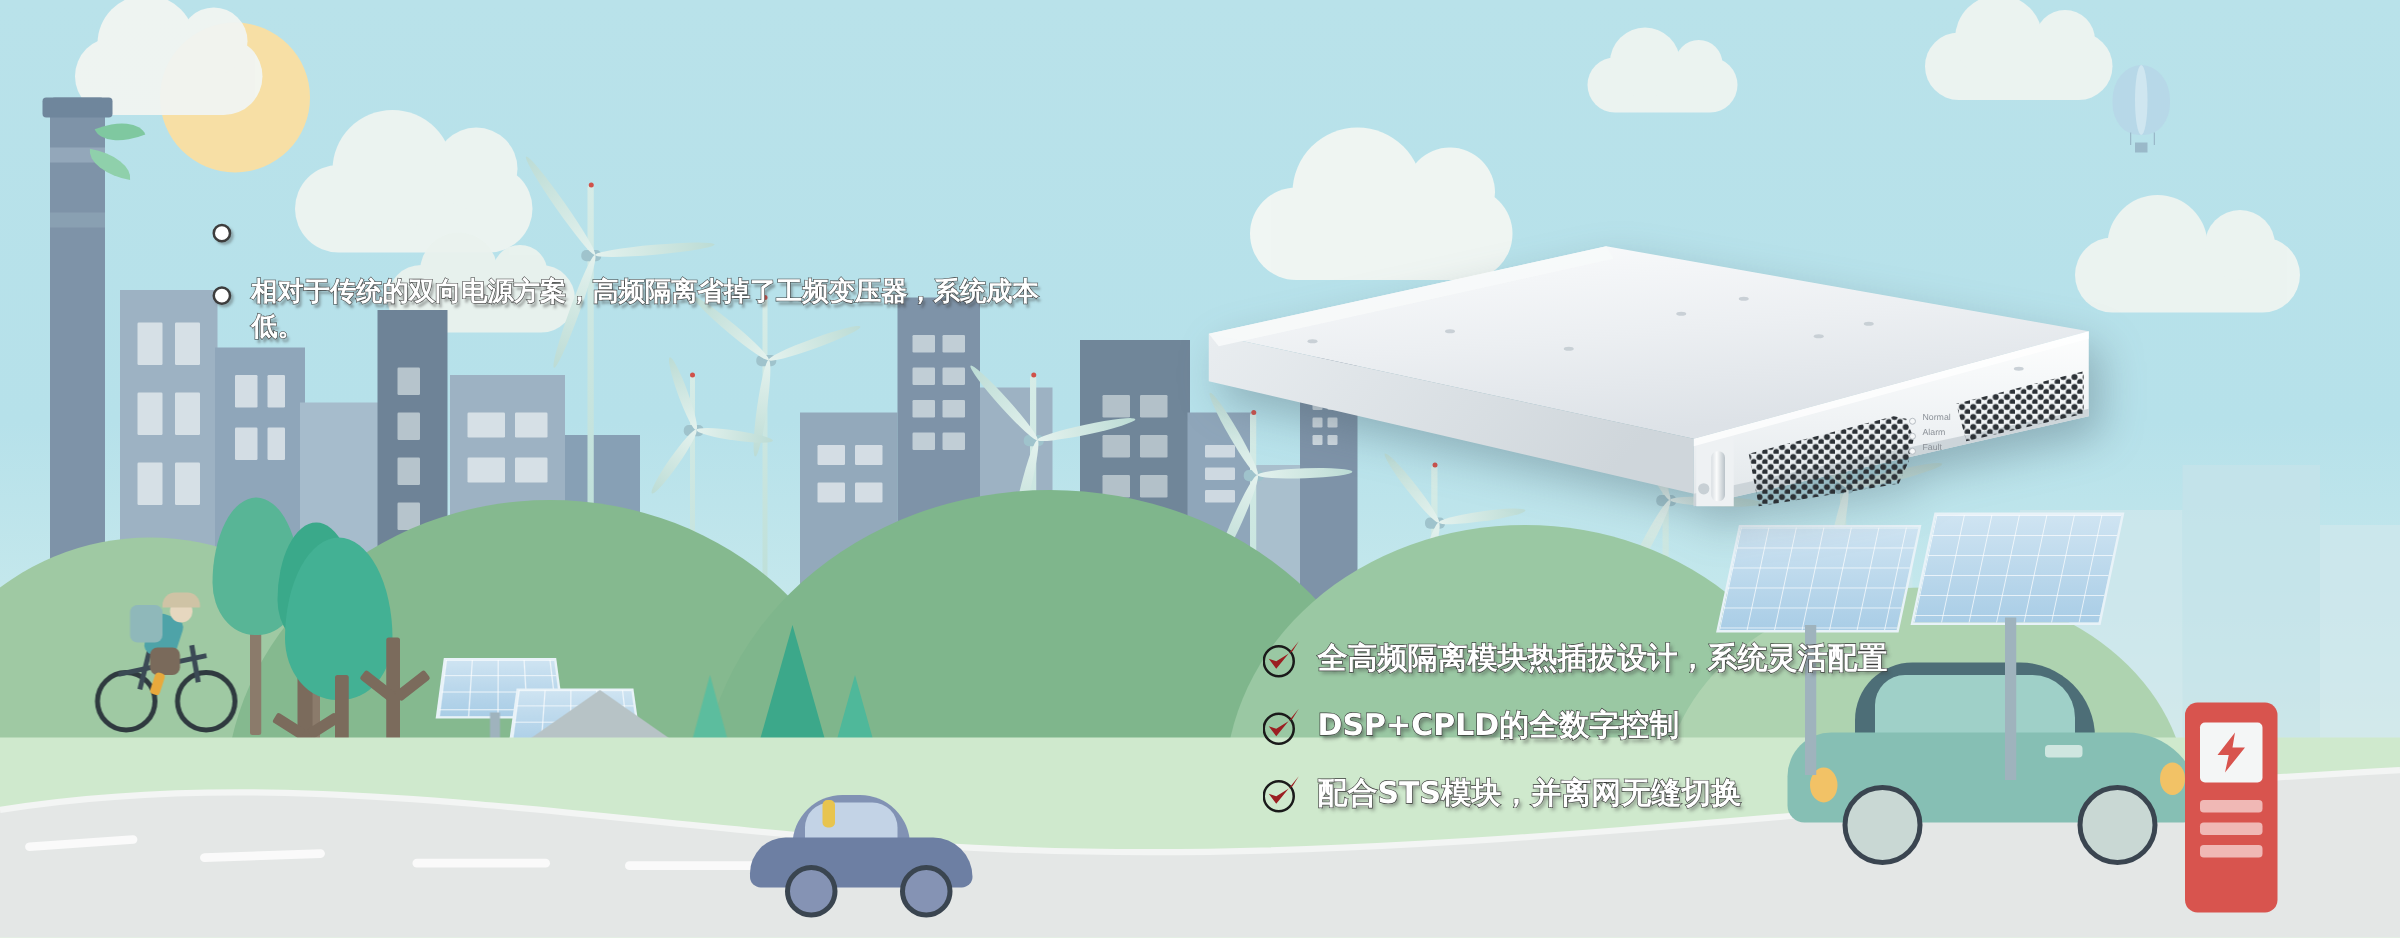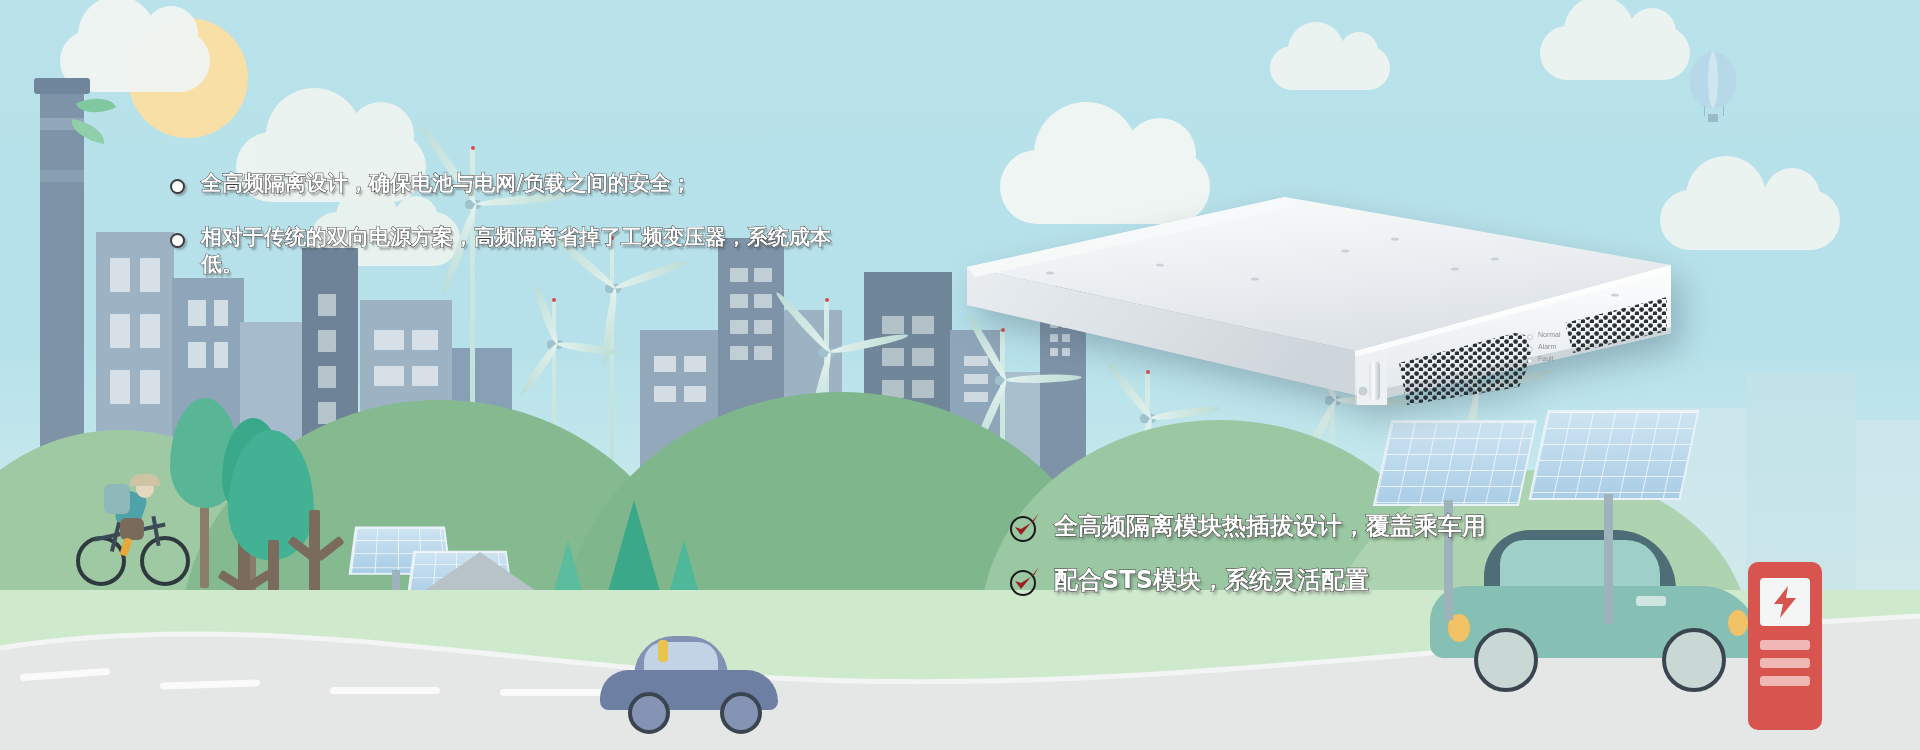--- a/index.html
+++ b/index.html
@@ -562,42 +562,50 @@
 
     <span class="led-label" style="left:583px;top:176px;">Normal</span>
     <span class="led-label" style="left:583px;top:188px;">Alarm</span>
     <span class="led-label" style="left:583px;top:200px;">Fault</span>
   </div>
 
 
   <div class="features">
     <div class="feature">
       <span class="feat-dot"></span>
-      <span class="feat-text">全高频隔离设计，确保电池与电网/负载之间的安全；</span>
     </div>
     <div class="feature" style="width:700px;">
       <span class="feat-dot"></span>
       <span class="feat-text">相对于传统的双向电源方案，高频隔离省掉了工频变压器，系统成本低。</span>
     </div>
   </div>
 
   <div class="checklist">
     <div class="check-row">
       <span class="check-mark">
         <span class="ring"></span>
         <svg width="32" height="32" viewBox="0 0 32 32" style="position:absolute;left:0;top:0;">
           <path d="M5,17 L11,25 L29,3 L24,11 L11,19 Z" fill="#9b1f22"></path>
         </svg>
       </span>
-      <span class="ctext">全高频隔离模块热插拔设计，覆盖乘车用</span>
+      <span class="ctext">全高频隔离模块热插拔设计，系统灵活配置</span>
     </div>
     <div class="check-row">
       <span class="check-mark">
         <span class="ring"></span>
         <svg width="32" height="32" viewBox="0 0 32 32" style="position:absolute;left:0;top:0;">
           <path d="M5,17 L11,25 L29,3 L24,11 L11,19 Z" fill="#9b1f22"></path>
         </svg>
       </span>
-      <span class="ctext">配合STS模块，系统灵活配置</span>
+      <span class="ctext">DSP+CPLD的全数字控制</span>
     </div>
+    <div class="check-row">
+      <span class="check-mark">
+        <span class="ring"></span>
+        <svg width="32" height="32" viewBox="0 0 32 32" style="position:absolute;left:0;top:0;">
+          <path d="M5,17 L11,25 L29,3 L24,11 L11,19 Z" fill="#9b1f22"></path>
+        </svg>
+      </span>
+      <span class="ctext">配合STS模块，并离网无缝切换</span>
+    </div>
   </div>
 
 </div>
 
 </body></html>

